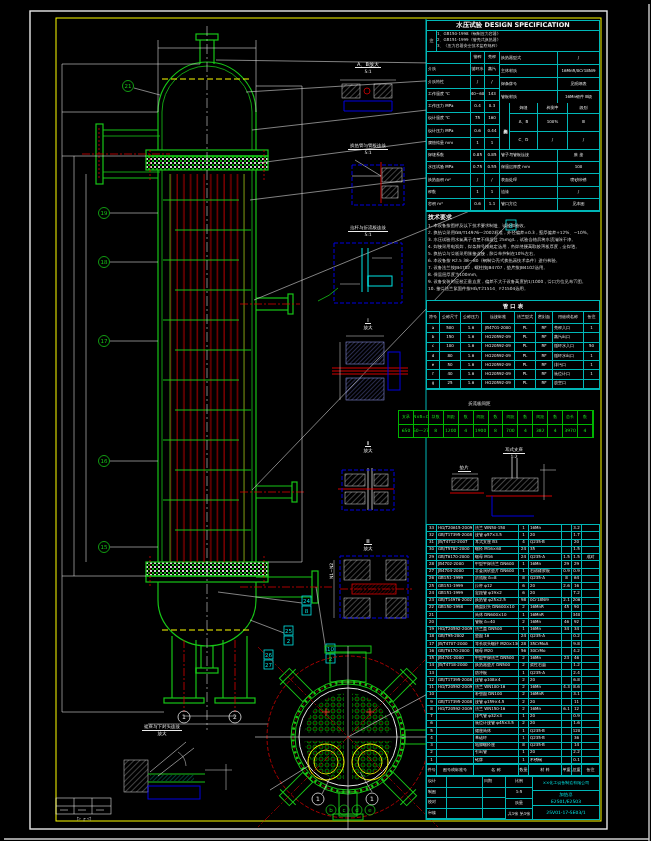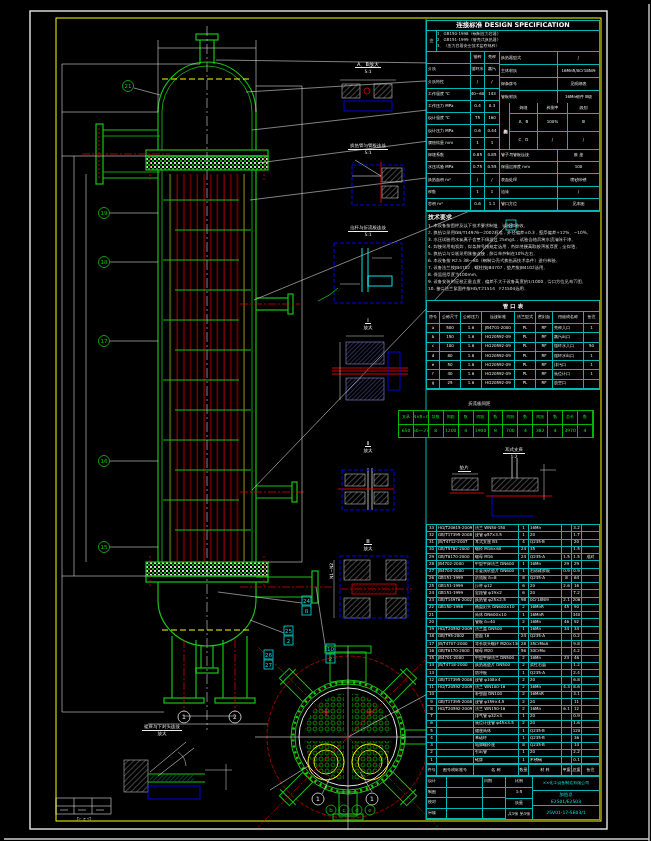--- a/index.html
+++ b/index.html
@@ -448,21 +448,21 @@
     <text x="331" y="812" font-size="5.5" fill="#17c517" text-anchor="middle">b</text>
     <text x="344" y="812" font-size="5.5" fill="#17c517" text-anchor="middle">c</text>
     <text x="357" y="812" font-size="5.5" fill="#17c517" text-anchor="middle">d</text>
     <text x="370" y="812" font-size="5.5" fill="#17c517" text-anchor="middle">e</text>
   </g>
   <text x="333" y="579" font-size="4.5" fill="#e8e8e8" transform="rotate(-90 333 579)">N1~N2</text>
 </svg>
 
 <div class="tbl" style="left:426px;top:20px;width:174px;height:192px;">
   <div class="r" style="height:9px;">
-        <div class="cell ttl" style="flex:1;border-right:none;">连接标准  DESIGN SPECIFICATION</div>
+        <div class="cell ttl" style="flex:1;border-right:none;">水压试验  DESIGN SPECIFICATION</div>
       </div>
   <div class="r" style="height:20px;">
     <div class="cell cc" style="width:10px;">注</div>
     <div style="flex:1;overflow:hidden;">
 
     <div class="note-line" style="font-size:4px;line-height:6px;">1、GB150-1998《钢制压力容器》</div>
           <div class="note-line" style="font-size:4px;line-height:6px;">2、GB151-1999《管壳式换热器》</div>
           <div class="note-line" style="font-size:4px;line-height:6px;">3、《压力容器安全技术监察规程》</div>
         </div>
   </div>

